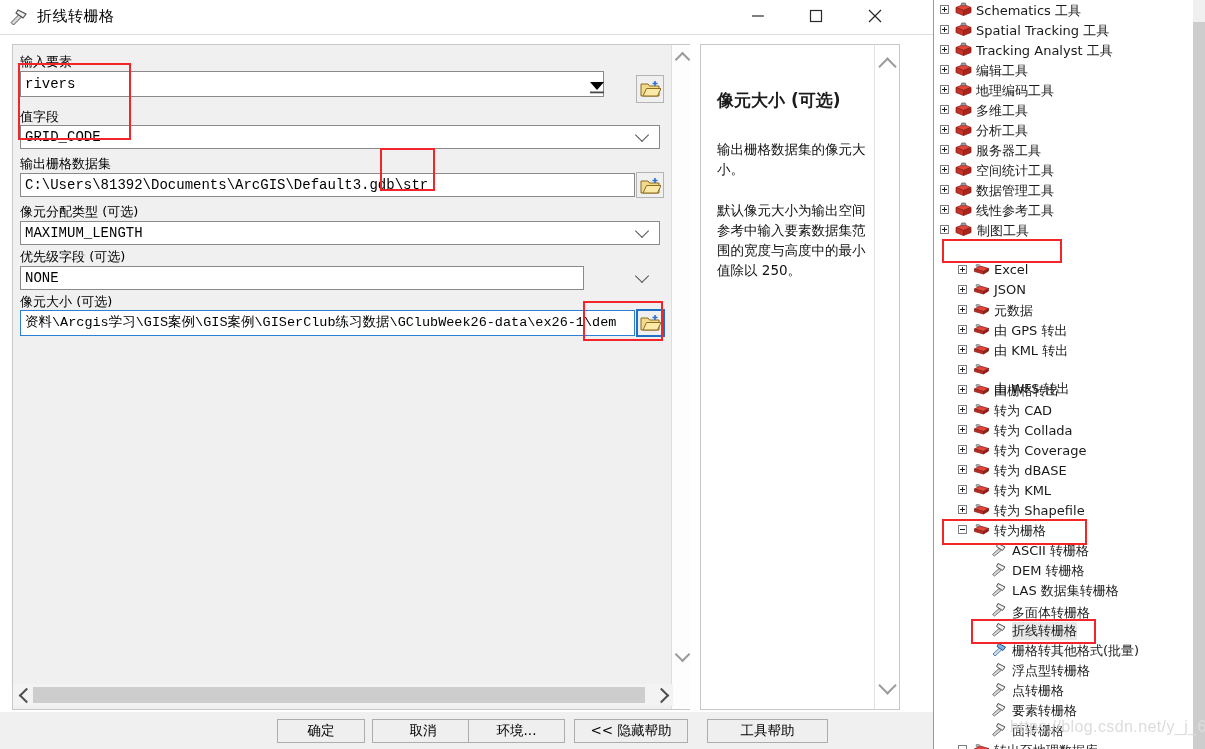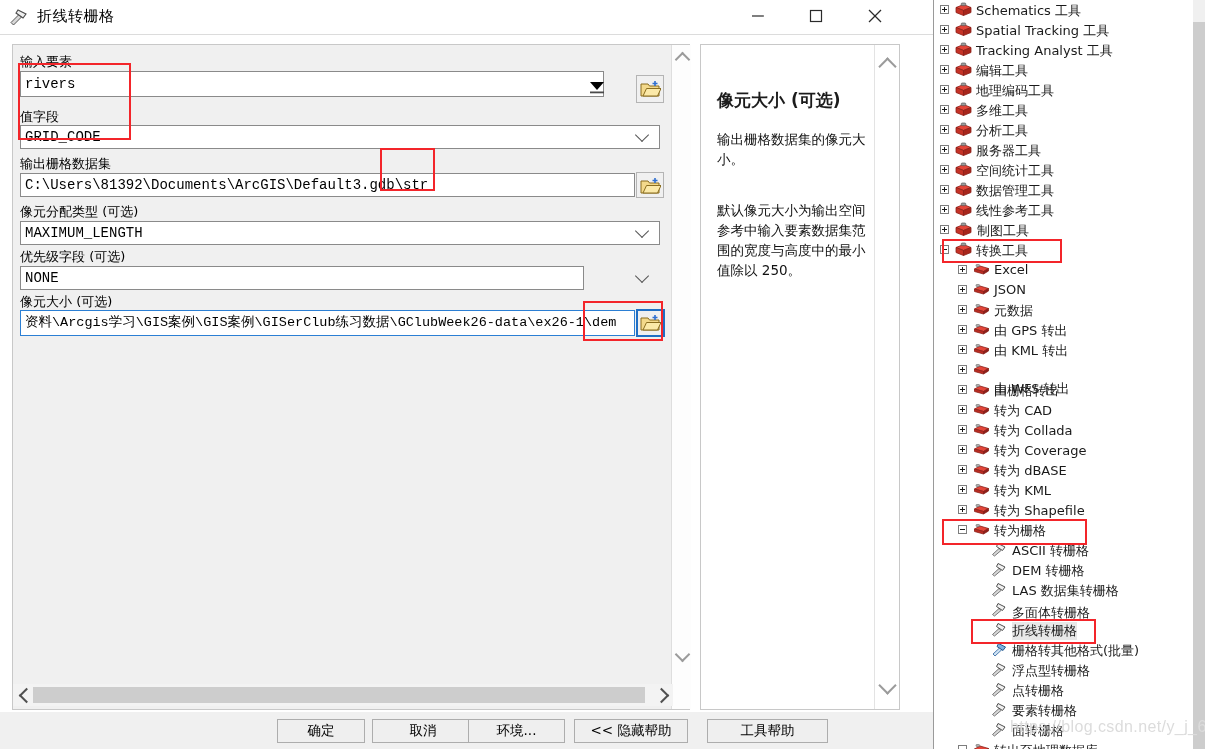--- a/index.html
+++ b/index.html
@@ -232,21 +232,21 @@
   </div>
 
   <div id="ph-scroll">
     <div class="hs-ch" style="left:8px;transform:rotate(135deg);"></div>
     <div id="ph-thumb"></div>
     <div class="hs-ch" style="left:643px;transform:rotate(-45deg);"></div>
   </div>
 
   <div id="help-panel">
     <div id="help-title">像元大小 (可选)</div>
-    <div class="help-p" style="top:84px;">输出栅格数据集的像元大小。</div>
+    <div class="help-p" style="top:96px;font-family:Liberation Mono, monospace;">输出栅格数据集的像元大小。</div>
     <div class="help-p" style="top:155px;">默认像元大小为输出空间参考中输入要素数据集范围的宽度与高度中的最小值除以 250。</div>
   </div>
   <div id="help-scroll">
     <div class="sb-arrow" style="top:6px;left:2px;">
       <div class="ch" style="top:9px;left:4px;width:11px;height:11px;transform:rotate(-135deg);"></div>
     </div>
     <div class="sb-arrow" style="top:632px;left:2px;">
       <div class="ch" style="top:2px;left:4px;width:11px;height:11px;transform:rotate(45deg);"></div>
     </div>
   </div>
@@ -378,30 +378,20 @@
     <div class="trow" style="top: 220px;">
       <div class="texp plus" style="left: 5px; top: 5px;"></div>
       <span class="ticon" style="left: 20px; top: 2px;"><svg width="17" height="15" viewBox="0 0 17 15">
           <path d="M1 5.5 L8.5 2.5 L16 5.5 L8.5 8.5 Z" fill="#e3463a" stroke="#8d2018" stroke-width=".8"></path>
           <path d="M1 5.5 L1 10.5 L8.5 13.5 L8.5 8.5 Z" fill="#c53226" stroke="#8d2018" stroke-width=".8"></path>
           <path d="M16 5.5 L16 10.5 L8.5 13.5 L8.5 8.5 Z" fill="#a8261c" stroke="#8d2018" stroke-width=".8"></path>
           <rect x="6.2" y="1" width="4.6" height="2.6" rx="1" fill="#9c9c9c" stroke="#5c5c5c" stroke-width=".7"></rect>
         </svg></span>
       <span class="tlabel" style="left: 33px; top: 2px; margin-left: 9px;">制图工具</span>
     </div>
-    <div class="trow" style="top: 240px;">
-      <div class="texp" style="left: 5px; top: 5px;"></div>
-      <span class="ticon" style="left: 20px; top: 2px;"><svg width="17" height="15" viewBox="0 0 17 15">
-          <path d="M1 5.5 L8.5 2.5 L16 5.5 L8.5 8.5 Z" fill="#e3463a" stroke="#8d2018" stroke-width=".8"></path>
-          <path d="M1 5.5 L1 10.5 L8.5 13.5 L8.5 8.5 Z" fill="#c53226" stroke="#8d2018" stroke-width=".8"></path>
-          <path d="M16 5.5 L16 10.5 L8.5 13.5 L8.5 8.5 Z" fill="#a8261c" stroke="#8d2018" stroke-width=".8"></path>
-          <rect x="6.2" y="1" width="4.6" height="2.6" rx="1" fill="#9c9c9c" stroke="#5c5c5c" stroke-width=".7"></rect>
-        </svg></span>
-      <span class="tlabel" style="left: 41px; top: 2px;">转换工具</span>
-    </div>
     <div class="trow" style="top: 260px;">
       <div class="texp plus" style="left: 23px; top: 5px;"></div>
       <span class="ticon" style="left: 38px; top: 2px;"><svg width="17" height="14" viewBox="0 0 17 14">
           <path d="M1.5 7 L7 4 L15.5 6.5 L10.5 9.5 Z" fill="#e3463a" stroke="#8a2019" stroke-width=".8"></path>
           <path d="M1.5 7 L1.5 9.5 L10.5 12 L10.5 9.5 Z" fill="#bd2c21" stroke="#8a2019" stroke-width=".8"></path>
           <path d="M15.5 6.5 L15.5 9 L10.5 12 L10.5 9.5 Z" fill="#8e2018" stroke="#8a2019" stroke-width=".8"></path>
           <rect x="3" y="2.5" width="3.6" height="2" rx=".8" fill="#b0b0b0" stroke="#676767" stroke-width=".6"></rect>
         </svg></span>
       <span class="tlabel" style="left: 59px; top: 2px;">Excel</span>
     </div>

